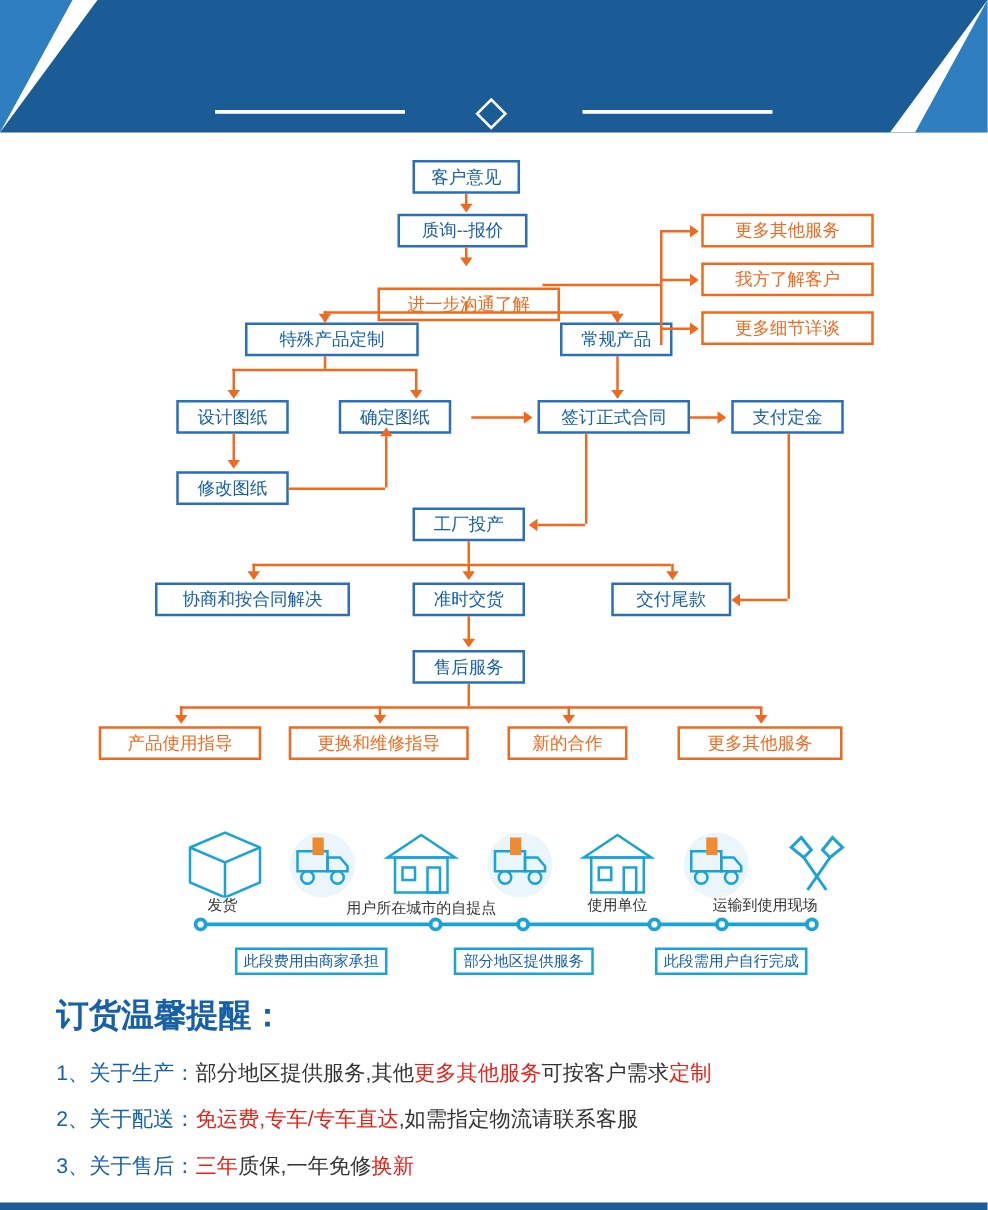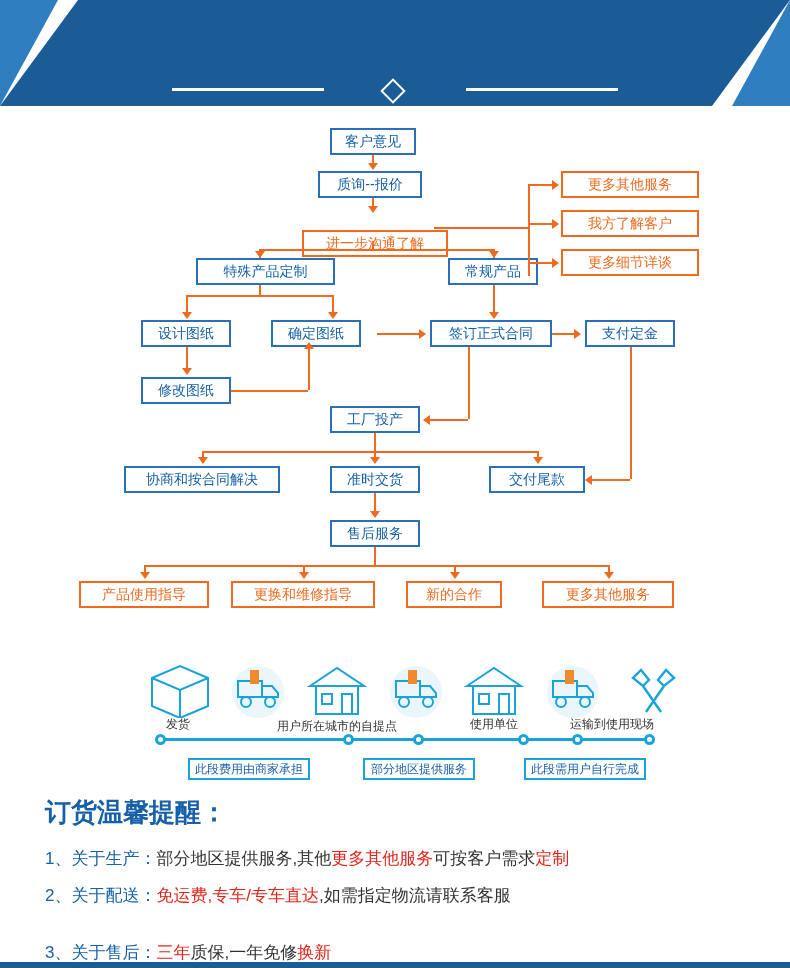--- a/index.html
+++ b/index.html
@@ -311,16 +311,16 @@
       <div class="tagbox" style="left: 363px; top: 118px; width: 112px;">部分地区提供服务</div>
       <div class="tagbox" style="left: 524px; top: 118px; width: 122px;">此段需用户自行完成</div>
     </div>
 </div>
 
 <div class="notice">
   <div class="notice-title">订货温馨提醒：</div>
   <div id="notice-rows">
       <div class="nrow" style="top: 52px;"><span>1、</span><span>关于生产：</span><span class="dark">部分地区提供服务,其他</span><span class="red">更多其他服务</span><span class="dark">可按客户需求</span><span class="red">定制</span></div>
       <div class="nrow" style="top: 89px;"><span>2、</span><span>关于配送：</span><span class="red">免运费,专车/专车直达</span><span class="dark">,如需指定物流请联系客服</span></div>
-      <div class="nrow" style="top: 126px; margin-top: 20px;"><span>3、</span><span>关于售后：</span><span class="red">三年</span><span class="dark">质保,一年免修</span><span class="red">换新</span></div>
+      <div class="nrow" style="top: 126px;"><span>3、</span><span>关于售后：</span><span class="red">三年</span><span class="dark">质保,一年免修</span><span class="red">换新</span></div>
     </div>
 </div>
 <div class="bottombar"></div>
 
 </body></html>

